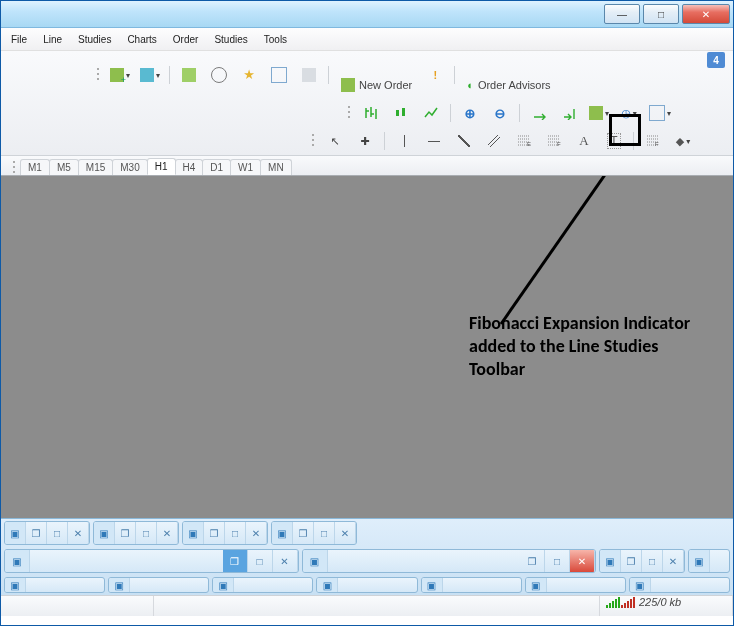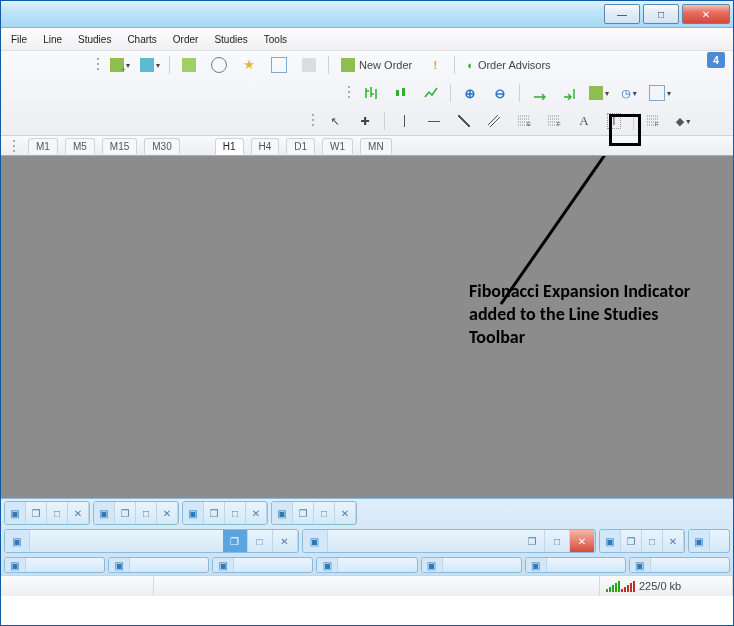--- a/index.html
+++ b/index.html
@@ -91,21 +91,21 @@
     border: 1px solid transparent;
     border-radius: 2px;
     display: inline-flex;
     align-items: center;
     justify-content: center;
     font-size: 11px;
     color: #444;
     background: transparent;
   }
   .tbtn .dd { font-size: 8px; margin-left: 2px; color:#444; }
-  .tbtn.text { padding: 0 6px; }
+  .tbtn.text { padding: 0 6px; margin-top: 20px; }
   .sep {
     width: 1px;
     height: 18px;
     background: #cdd1d6;
     margin: 0 3px;
   }
   .highlight-box {
     position: absolute;
     border: 3px solid #000;
     width: 26px;
@@ -130,54 +130,53 @@
     width:18px; height:16px;
     background:#4f8bd4; color:#fff;
     font-size:10px; font-weight:bold;
     display:flex; align-items:center; justify-content:center;
     border-radius:2px;
   }
 
   
   .tf-row {
     display:flex;
-    align-items:flex-start;
+    align-items:center;
     padding:2px 6px 0 6px;
-    gap:8px;
+    gap:0;
     background:linear-gradient(to bottom,#f9fafc,#eceef2);
     border-bottom:1px solid #a9adb2;
   }
   .tf-tab {
     padding:2px 7px;
     font-size:10px;
     color:#555;
     background:#f6f7f9;
     border:1px solid #cfd3d8;
     border-bottom:none;
     margin-right:-1px;
     border-top-left-radius:3px;
     border-top-right-radius:3px;
   }
   .tf-tab.active{
     background:#fff;
     border-bottom:1px solid #fff;
     color:#222;
     z-index:2;
-    margin-left:28px;
   }
 
   
   .chart-area{
     position:relative;
     background:#8c8c8c;
     height:342px;
   }
   .annotation-text{
     position:absolute;
-    top:124px; left:468px;
+    top:136px; left:468px;
     width:224px;
     font-family:Calibri, Arial, sans-serif;
     font-size:18px;
     font-weight:700;
     line-height:1.28;
     color:#000;
   }
   .pointer-line{
     position:absolute;
     pointer-events:none;
@@ -210,21 +209,21 @@
   .mdi-win .wic.blue-active{ background:#5aa4e0; color:#fff; }
 
   
   .statusbar{
     height:20px;
     background:linear-gradient(to bottom,#fafbfd,#eceff3);
     border-top:1px solid #cfd3d8;
     display:flex; align-items:center;
     font-size:11px; color:#444;
   }
-  .sb-cell{ border-right:1px solid #d6d9de; height:100%; display:flex; align-items:center; padding:0 6px; }
+  .sb-cell{ border-right:1px solid #d6d9de; height:100%; display:flex; padding:0 6px;font-style:italic; }
   .sb-cell.flex{ flex:0 0 140px; }
   .sb-cell.big{ flex:1 1 auto; }
   .conn-bars{ display:inline-flex; align-items:flex-end; gap:1px; height:12px; margin-right:4px; }
   .conn-bars span{ width:2px; background:#26a71a; }
   .conn-bars span.r{ background:#c02f23; }
 </style>
 </head>
 <body>
 
 <div class="app-frame">

